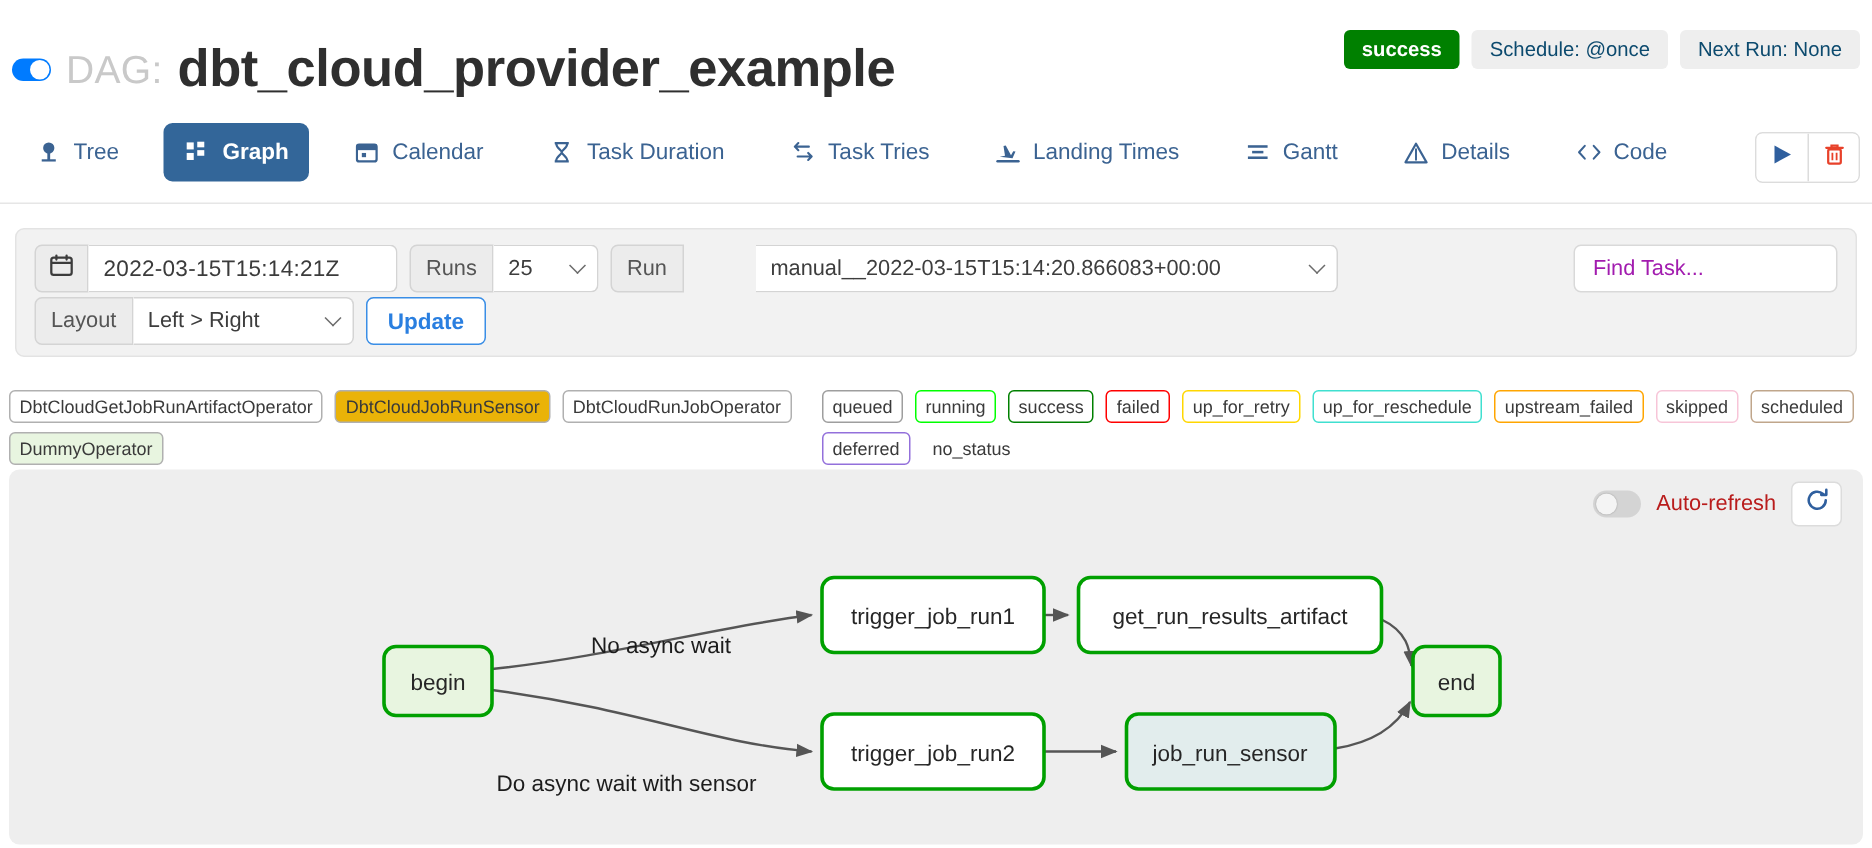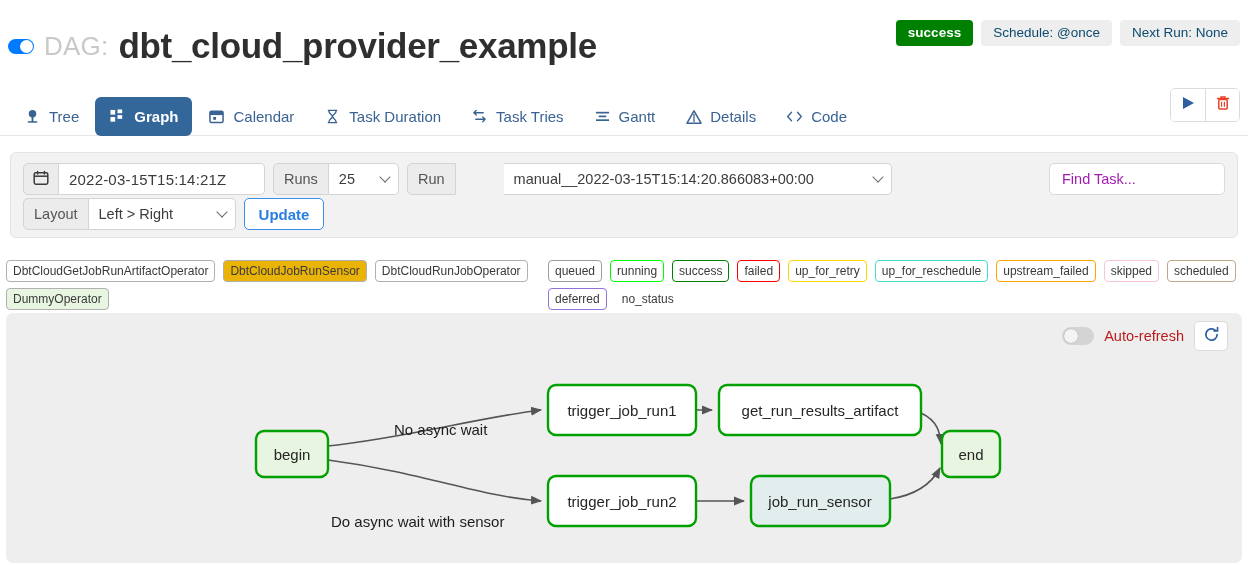--- a/index.html
+++ b/index.html
@@ -45,22 +45,22 @@
   .badge.state-success {
     background: #008000; color: #ffffff; font-weight: bold;
   }
 
   
   .tabbar {
     position: absolute; left: 0; top: 78px; width: 1248px; height: 58px;
     border-bottom: 1px solid #e6e6e6;
   }
   .tabs {
-    position: absolute; left: 10px; top: 19px;
-    display: flex; gap: 2px;
+    position: absolute; left: 10px; top: 4px;
+    display: flex; gap: 16px;
   }
   .tab {
     display: flex; align-items: center; gap: 8px;
     padding: 11px 14px; border-radius: 6px;
     font-size: 15px; color: #3b6392; white-space: nowrap;
   }
   .tab.active { background: #336699; color: #ffffff; font-weight: 600; }
   .tab svg { display: block; }
   .tab .ic { width: 17px; height: 17px; display:inline-flex; align-items:center; justify-content:center;}
   .tab-actions {
@@ -223,20 +223,29 @@
 
     <div class="tab">
       <span class="ic">
         <svg width="15" height="15" viewBox="0 0 16 16">
             <path d="M2 4h10M2 4l2.5-2.5M2 4l2.5 2.5M14 11H4M14 11l-2.5-2.5M14 11l-2.5 2.5" fill="none" stroke="#3b6392" stroke-width="1.5" stroke-linecap="round" stroke-linejoin="round"></path>
           </svg>
       </span>
       <span>Task Tries</span>
     </div>
 
+    <div class="tab">
+      <span class="ic">
+        <svg width="16" height="16" viewBox="0 0 16 16">
+            <path d="M1 13.5h14" stroke="#3b6392" stroke-width="1.6" stroke-linecap="round"></path>
+            <path d="M2.5 10.5 L11 11.5 L13 7 L11.5 6.8 L10 9.5 L6.5 3 L5 3.3 L6 9.8 Z" fill="#3b6392"></path>
+          </svg>
+      </span>
+      <span>Landing Times</span>
+    </div>
 
     <div class="tab">
       <span class="ic">
         <svg width="15" height="15" viewBox="0 0 16 16">
             <rect x="1" y="3" width="14" height="1.8" fill="#3b6392"></rect>
             <rect x="4" y="7" width="8" height="1.8" fill="#3b6392"></rect>
             <rect x="1" y="11" width="14" height="1.8" fill="#3b6392"></rect>
           </svg>
       </span>
       <span>Gantt</span>

